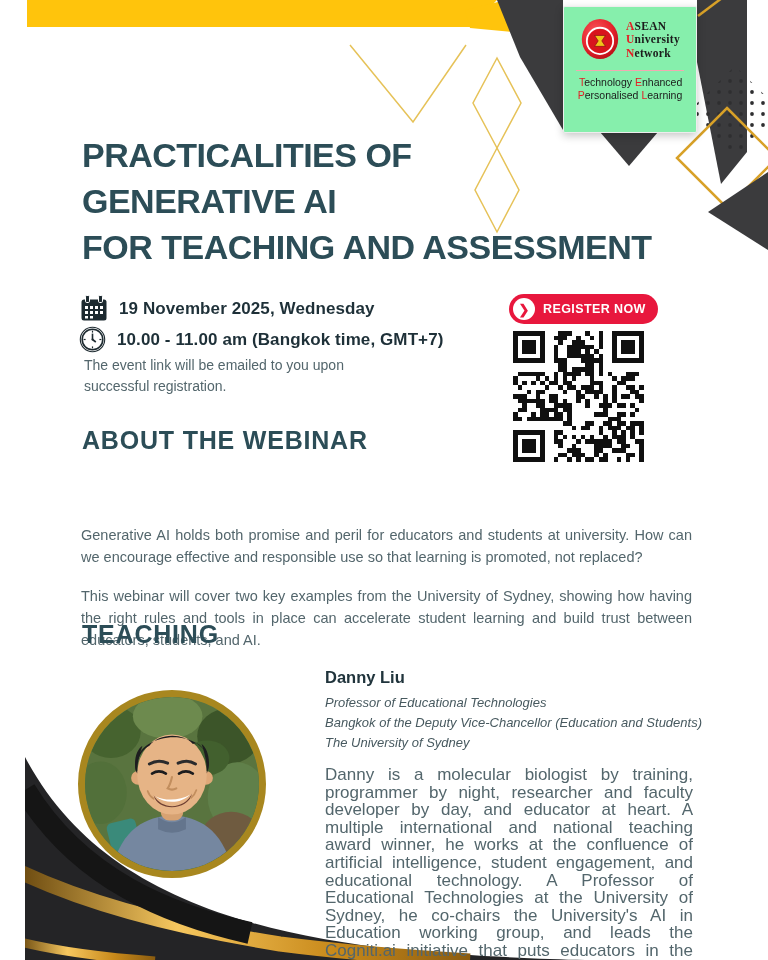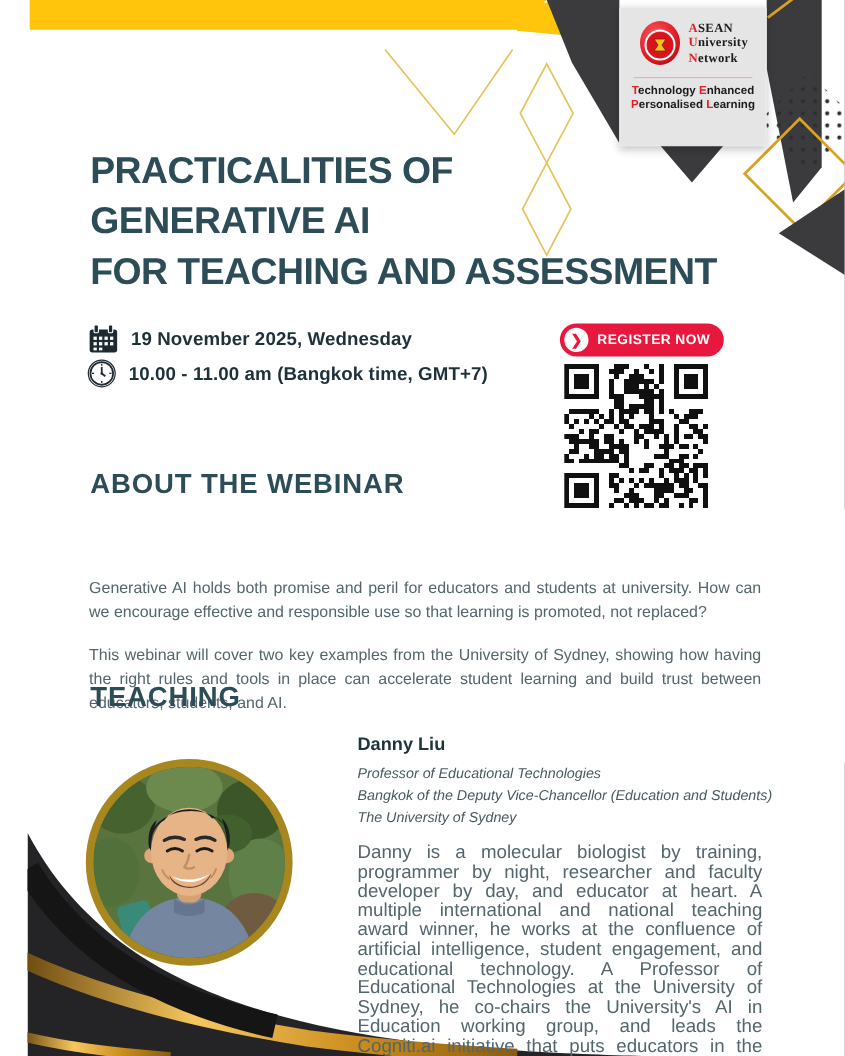--- a/index.html
+++ b/index.html
@@ -9,31 +9,31 @@
     font-family:"Liberation Sans",sans-serif;
   }
   svg{display:block}
   .deco{position:absolute;pointer-events:none;}
   .deco-top{left:0;top:0;}
   .deco-bottom{left:0;top:688px;}
 
   
   .logo-card{
     position:absolute;left:563px;top:6px;width:134px;height:127px;
-    background:#e5e5e5;border:1px solid #ededed;border-radius:2px;
+    background:#86efac;border:1px solid #ededed;border-radius:2px;
     box-shadow:0 3px 8px rgba(0,0,0,.22);z-index:3;
     display:flex;flex-direction:column;align-items:center;
     padding-top:10px;box-sizing:border-box;
   }
   .logo-row{display:flex;align-items:center;gap:6px;}
   .org-lines{font-family:"Liberation Serif",serif;font-weight:bold;
     font-size:11.5px;line-height:13.5px;color:#1b1b1b;letter-spacing:.3px;}
   .logo-divider{width:108px;height:1px;background:#f2a9b2;margin:7px 0 5px 0;}
-  .tagline-lines{font-size:10.5px;font-weight:bold;line-height:13px;
-    color:#1b1b1b;text-align:center;letter-spacing:0;}
+  .tagline-lines{font-size:10.5px;font-weight:normal;line-height:13px;
+    color:#1b1b1b;text-align:right;letter-spacing:0;}
   .ri{color:#e31e24;}
 
   
   .title{
     position:absolute;left:82px;top:132px;margin:0;z-index:2;
     font-size:34px;font-weight:700;letter-spacing:-.5px;
     color:#2c4d57;line-height:46px;
   }
 
   
@@ -188,20 +188,21 @@
         <line x1="4.6" y1="13.5" x2="6.6" y2="13.5"></line>
         <line x1="20.4" y1="13.5" x2="22.4" y2="13.5"></line>
       </g>
       <line x1="13.5" y1="13.5" x2="13.5" y2="7.6" stroke="#1d2a30" stroke-width="1.6"></line>
       <line x1="13.5" y1="13.5" x2="16.8" y2="16" stroke="#1d2a30" stroke-width="1.6"></line>
       <circle cx="13.5" cy="13.5" r="1.1" fill="#1d2a30"></circle>
     </svg>
     <span class="info-text">10.00 - 11.00 am (Bangkok time, GMT+7)</span>
   </div>
 
+  <p class="note">The event link will be emailed to you upon successful registration.</p>
 
   <a class="register">
     <span class="reg-circle">❯</span>
     <span class="reg-label">REGISTER NOW</span>
   </a>
   <svg id="qr" class="qr" viewBox="0 0 29 29" shape-rendering="crispEdges">
       <rect x="0" y="0" width="29" height="29" fill="#fff"></rect>
       <g fill="#101010">
         <rect x="10" y="0" width="1" height="1"></rect>
         <rect x="11" y="0" width="1" height="1"></rect>

